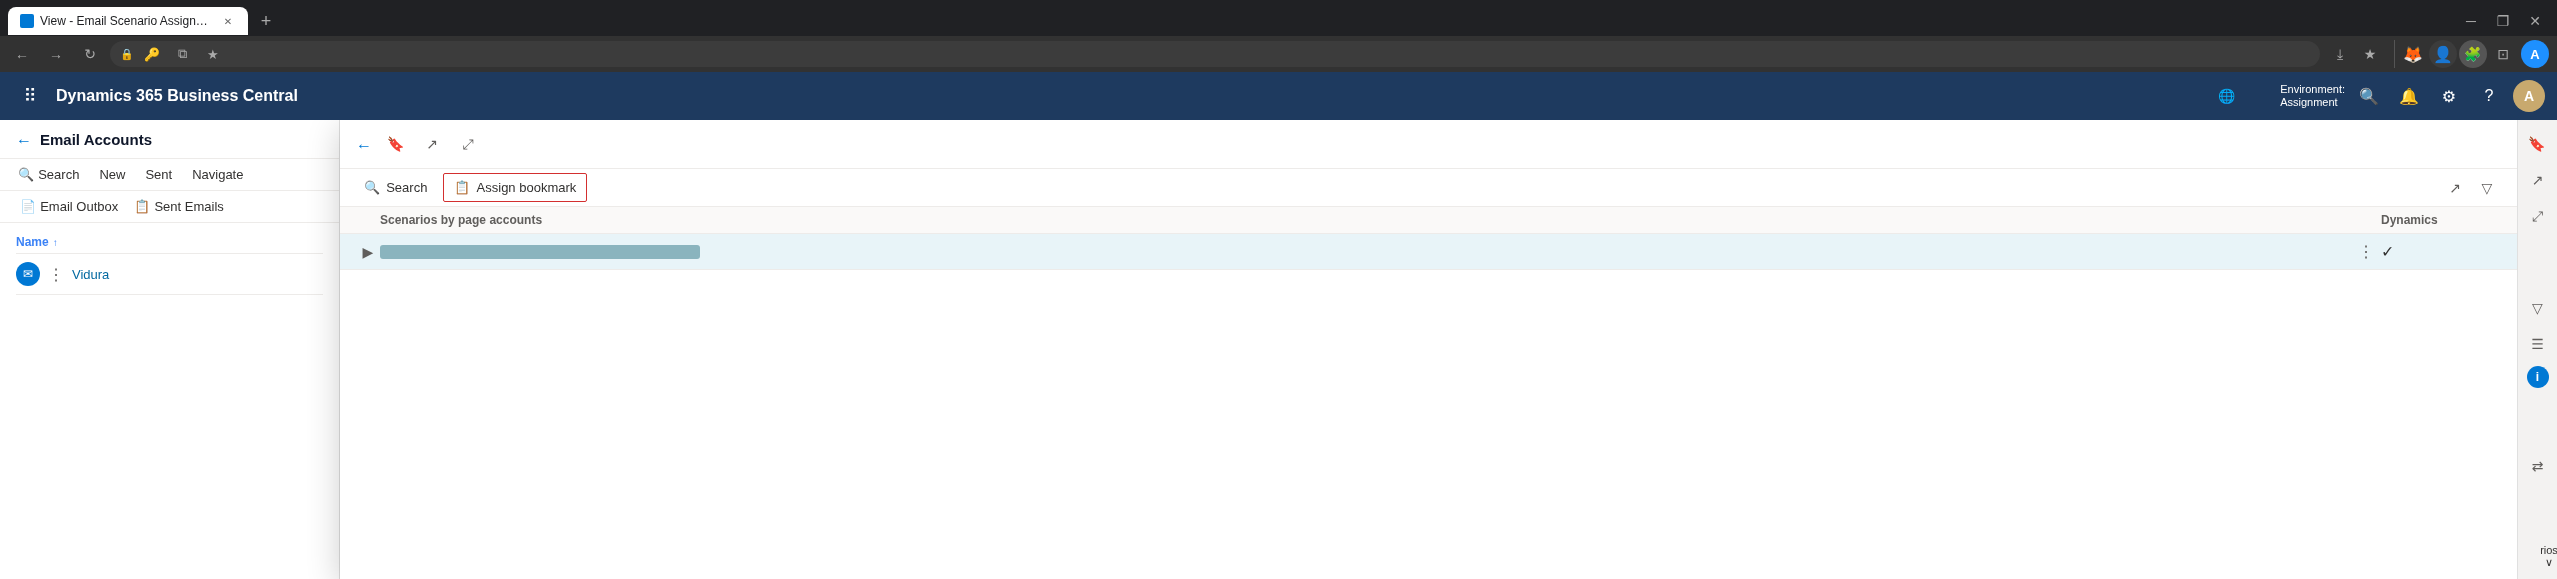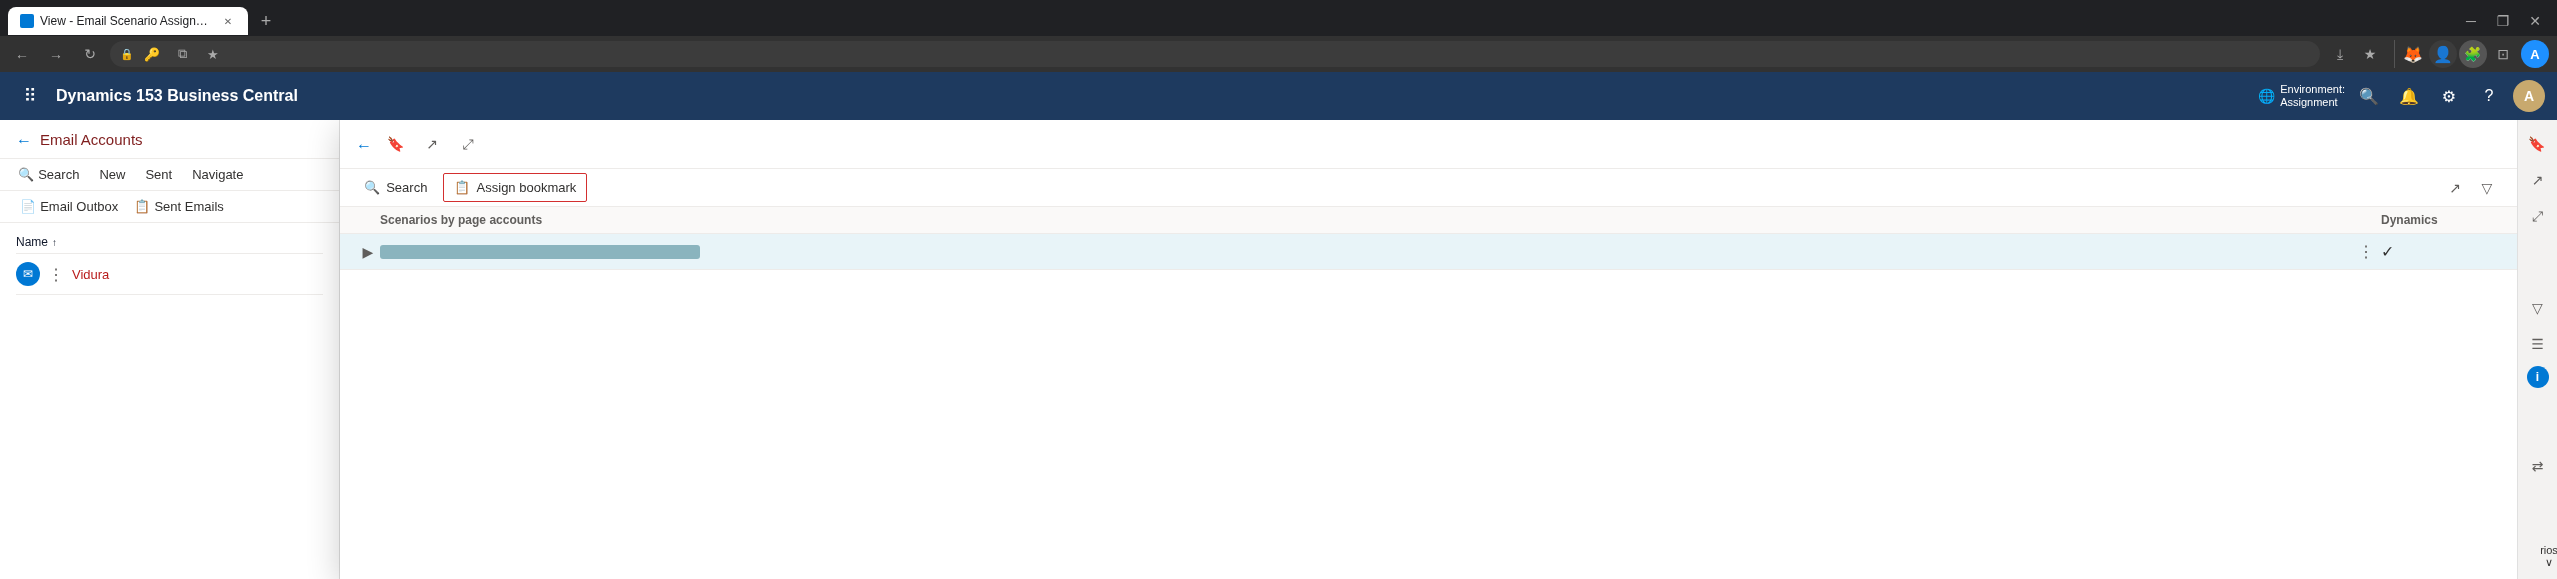--- a/index.html
+++ b/index.html
@@ -235,21 +235,21 @@
     .env-badge {
       display: flex;
       align-items: center;
       gap: 4px;
       color: #fff;
       font-size: 11px;
     }
     .env-badge-icon {
       font-size: 14px;
     }
-    .env-text { font-size: 11px; line-height: 1.2; }
+    .env-text { font-size: 11px; line-height: 1.2; margin-left: 40px; }
     .topnav-icon-btn {
       color: #fff;
       width: 32px;
       height: 32px;
       display: flex;
       align-items: center;
       justify-content: center;
       font-size: 16px;
       cursor: pointer;
       border-radius: 4px;
@@ -295,22 +295,22 @@
     .back-btn {
       color: #0078d4;
       font-size: 16px;
       cursor: pointer;
       margin-right: 8px;
       display: flex;
       align-items: center;
     }
     .panel-title {
       font-size: 15px;
-      font-weight: 400;
-      color: #7f1d1d;
+      font-weight: 700;
+      color: #0f172a;
     }
     .panel-toolbar {
       display: flex;
       align-items: center;
       padding: 4px 16px;
       border-bottom: 1px solid #edebe9;
       gap: 16px;
     }
     .toolbar-btn {
       display: flex;
@@ -342,22 +342,22 @@
     .sub-nav-icon { font-size: 13px; }
 
     
     .list-area {
       padding: 8px 16px;
     }
     .list-header {
       display: flex;
       padding: 4px 0;
       font-size: 12px;
-      color: #0f172a;
-      font-weight: 400;
+      color: #3b82f6;
+      font-weight: 700;
       border-bottom: 1px solid #edebe9;
     }
     .list-col-name {
       flex: 1;
       display: flex;
       align-items: center;
       gap: 4px;
     }
     .sort-icon { font-size: 10px; }
     .list-item-row {
@@ -381,21 +381,21 @@
       flex-shrink: 0;
     }
     .list-item-dots {
       color: #605e5c;
       font-size: 16px;
       margin-right: 8px;
       cursor: pointer;
     }
     .list-item-name {
       font-size: 13px;
-      color: #b91c1c;
+      color: #0369a1;
       cursor: pointer;
     }
 
     
     .right-content {
       flex: 1;
       background: #f3f2f1;
       position: relative;
       display: flex;
     }
@@ -605,21 +605,21 @@
     </div>
   </div>
 </div>
 
 <div class="app-container">
 
   <div class="app-topnav">
     <div class="waffle-btn">
       <span>⠿</span>
     </div>
-    <span class="app-name">Dynamics 153 Business Central</span>
+    <span class="app-name">Dynamics 365 Business Central</span>
     <div class="topnav-spacer"></div>
     <div class="topnav-right">
       <div class="env-badge">
         <span class="env-badge-icon">🌐</span>
         <div class="env-text">
           <div>Environment:</div>
           <div>Assignment</div>
         </div>
       </div>
       <div class="topnav-icon-btn">🔍</div>

